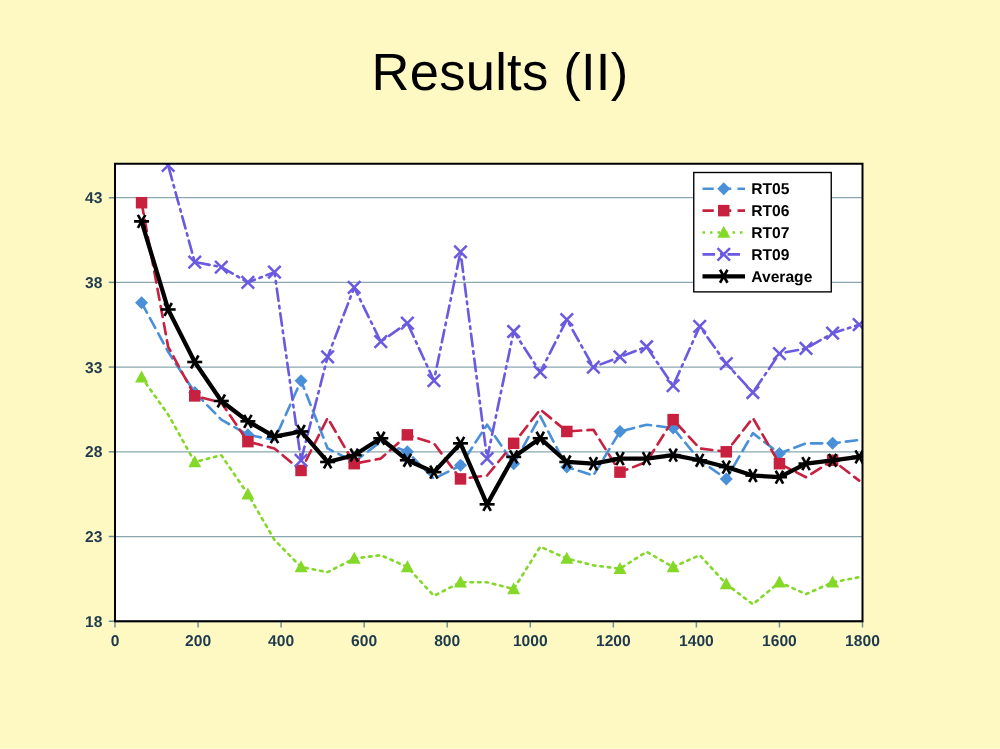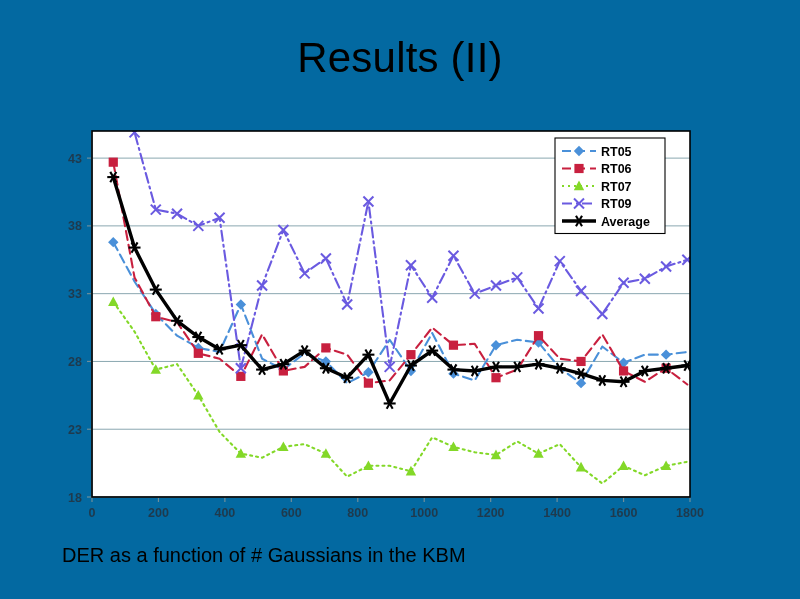--- a/index.html
+++ b/index.html
@@ -11,21 +11,21 @@
     width: 800px;
     height: 599px;
     font-family: "Liberation Sans", sans-serif;
     color: #000000;
     overflow: hidden;
     position: relative;
   }
   #slide {
     position: absolute;
     inset: 0;
-    background: #0369a1;
+    background: #fef9c3;
   }
   #slide-title {
     position: absolute;
     left: 0;
     top: 32px;
     width: 800px;
     text-align: center;
     font-size: 42px;
     line-height: 52px;
     font-weight: 400;
@@ -483,15 +483,14 @@
               <line x1="573" y1="111" x2="585" y2="111" stroke="#000000" stroke-width="2.1"></line>
               <line x1="576" y1="105.80384757729337" x2="582" y2="116.19615242270663" stroke="#000000" stroke-width="2.1"></line>
               <line x1="582" y1="105.80384757729337" x2="576" y2="116.19615242270663" stroke="#000000" stroke-width="2.1"></line>
             </g>
             <text x="601" y="115.6" class="legend-label">Average</text>
           </g>
         </g>
       </svg>
   </div>
 
-  <div id="caption">DER as a function of # Gaussians in the KBM</div>
 
 </div>
 
 </body></html>

